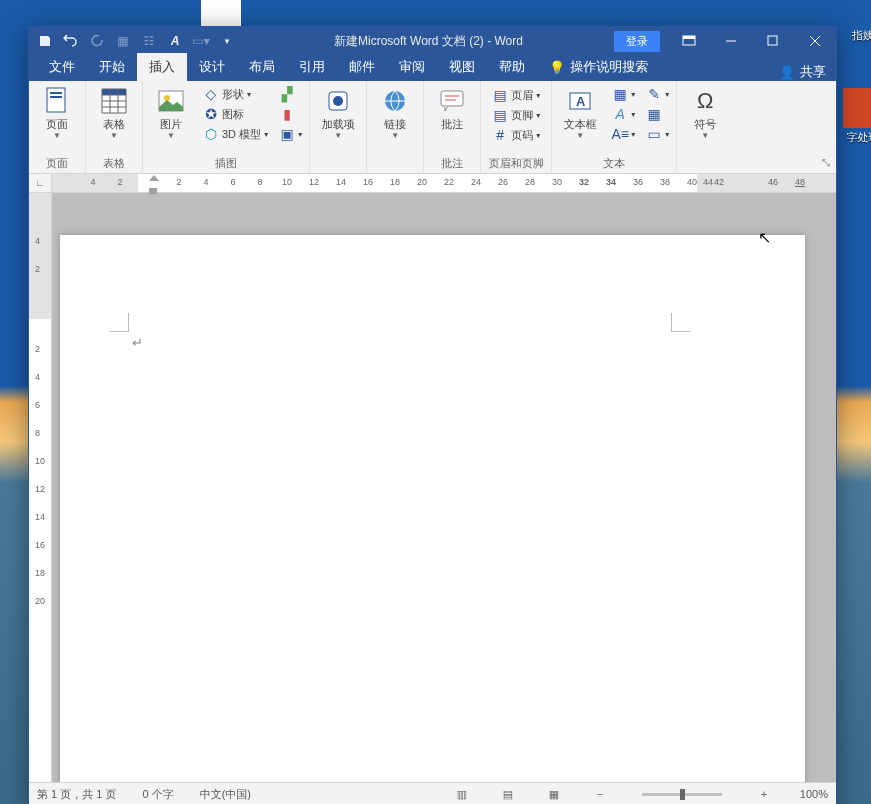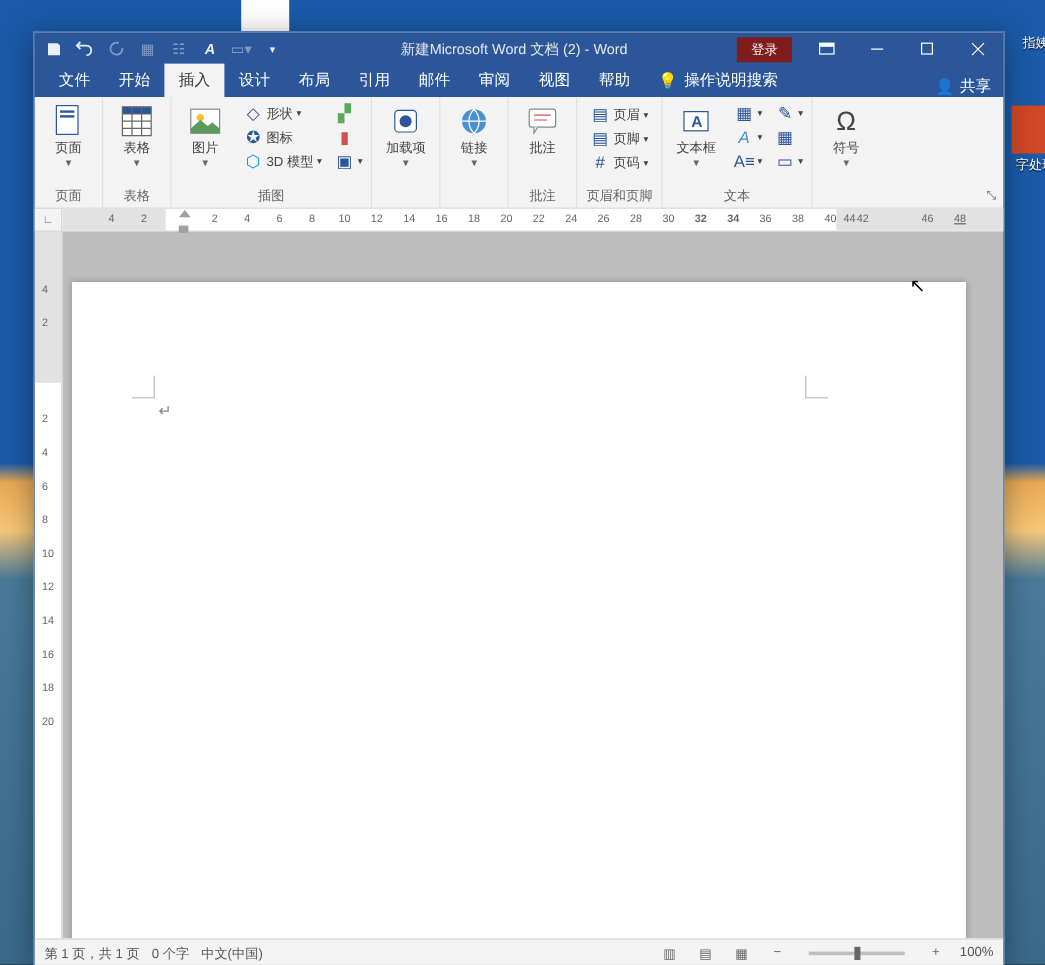--- a/index.html
+++ b/index.html
@@ -6,21 +6,21 @@
 .desktop{position:relative;width:871px;height:804px;background:linear-gradient(to bottom,#1a5aa8 0%,#1a5aa8 48%,#e8a853 50%,#f5c77a 55%,#4a7a9a 60%,#3a6a8a 100%)}
 .desktop-icon{position:absolute;width:50px;text-align:center;color:#fff;font-size:11px;text-shadow:0 1px 1px #000}
 .desktop-icon .di-img{width:40px;height:40px;background:#fff;margin:0 auto 2px}
 .win{position:absolute;left:28px;top:26px;width:807px;height:778px;background:#fff;box-shadow:0 5px 25px rgba(0,0,0,0.4);display:flex;flex-direction:column;border:1px solid #2b579a}
 .titlebar{height:28px;background:#2b579a;color:#fff;display:flex;align-items:center;font-size:12px}
 .qat{display:flex;align-items:center;gap:2px;padding:0 4px}
 .qat-btn{width:24px;height:24px;display:flex;align-items:center;justify-content:center;color:#fff;opacity:0.9}
 .qat-btn.dim{opacity:0.4}
 .title-text{flex:1;text-align:center;color:#e8e8e8;font-size:12px;white-space:nowrap}
 .title-ctrl{display:flex;align-items:center}
-.tc-login{background:#7f1d1d;padding:3px 12px;margin-right:8px;font-size:11px}
+.tc-login{background:#3b82f6;padding:3px 12px;margin-right:8px;font-size:11px}
 .tc-btn{width:42px;height:28px;display:flex;align-items:center;justify-content:center;color:#fff}
 .tabs{height:26px;background:#2b579a;display:flex;align-items:flex-end;color:#fff;font-size:13px;padding-left:8px}
 .tab{padding:5px 12px;cursor:pointer}
 .tab.active{background:#f3f3f3;color:#333}
 .tab-right{margin-left:auto;display:flex;align-items:center;padding-right:10px;gap:6px}
 .ribbon{height:92px;background:#f3f3f3;display:flex;border-bottom:1px solid #d4d4d4;position:relative}
 .rgroup{display:flex;flex-direction:column;border-right:1px solid #e1e1e1;padding:2px 2px 0 2px}
 .rgroup-body{flex:1;display:flex;align-items:flex-start;gap:1px}
 .rgroup-label{text-align:center;font-size:11px;color:#666;padding:2px 0}
 .big-btn{display:flex;flex-direction:column;align-items:center;justify-content:flex-start;padding:2px 6px;min-width:40px;text-align:center;font-size:11px;color:#444;gap:1px}
@@ -42,21 +42,21 @@
 .v-ruler{width:22px;background:#fff;position:relative;font-size:9px;color:#666;border-right:1px solid #d4d4d4}
 .v-ruler .shade{position:absolute;left:0;width:100%;background:#e2e2e2}
 .v-ruler .num{position:absolute;left:6px;transform:translateY(-50%)}
 .page-area{flex:1;position:relative;overflow:hidden}
 .page{position:absolute;left:8px;top:42px;width:745px;height:900px;background:#fff;box-shadow:0 0 6px rgba(0,0,0,0.25)}
 .page .corner{position:absolute;width:18px;height:18px}
 .page .corner.tl{left:50px;top:78px;border-right:1px solid #bcbcbc;border-bottom:1px solid #bcbcbc}
 .page .corner.tr{right:115px;top:78px;border-left:1px solid #bcbcbc;border-bottom:1px solid #bcbcbc}
 .page .para-mark{position:absolute;left:72px;top:100px;font-size:13px;color:#888}
 .cursor-arrow{position:absolute;left:758px;top:228px;font-size:16px;color:#000;pointer-events:none;text-shadow:0 0 1px #fff}
-.statusbar{height:22px;background:#f3f3f3;border-top:1px solid #d4d4d4;display:flex;align-items:center;font-size:11px;color:#555;padding:0 8px;gap:10px}
+.statusbar{height:22px;background:#f3f3f3;border-top:1px solid #d4d4d4;display:flex;align-items:center;font-size:11px;color:#555;padding:0 8px;gap:26px}
 .statusbar .spacer{flex:1}
 .view-btn{width:20px;height:16px;display:flex;align-items:center;justify-content:center;color:#666}
 .zoom-slider{width:80px;height:3px;background:#c0c0c0;position:relative;margin:0 6px}
 .zoom-slider .thumb{position:absolute;left:38px;top:-4px;width:5px;height:11px;background:#666}
 svg{display:block}
 </style>
 </head>
 <body>
 
 <div class="desktop">

